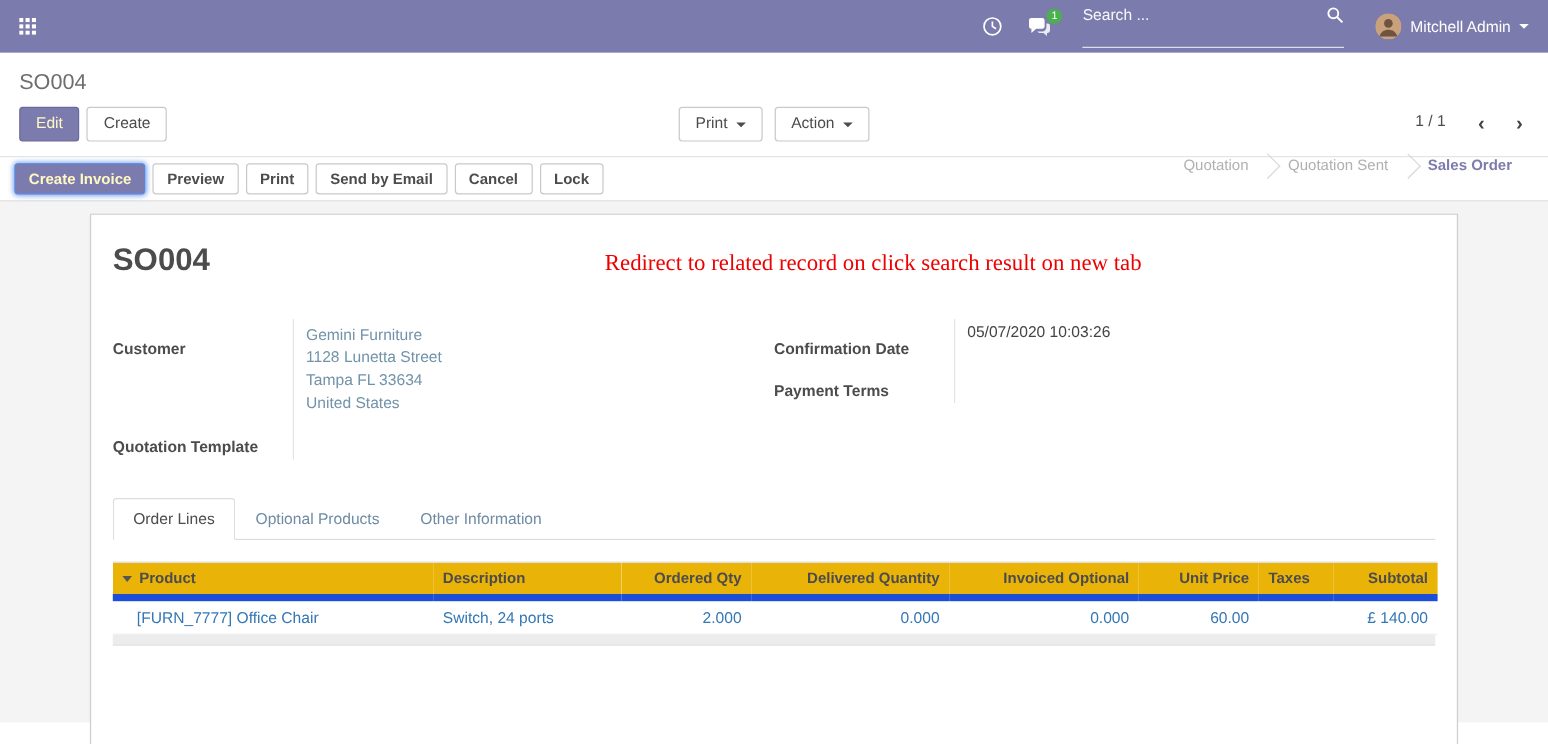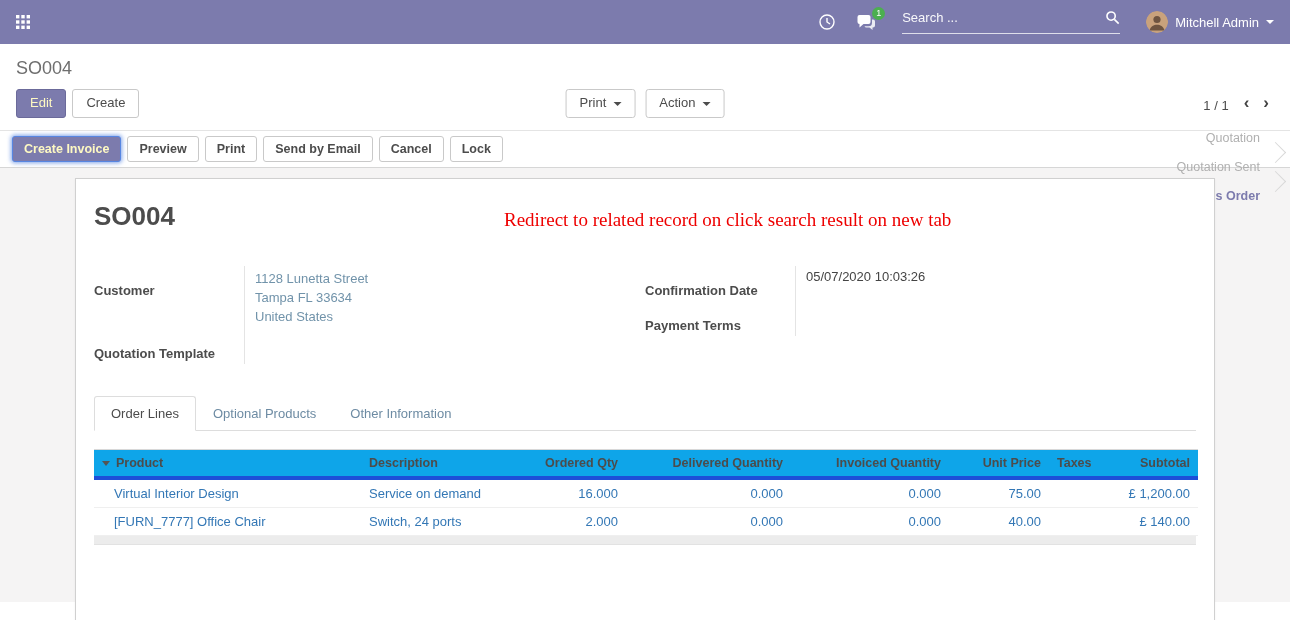--- a/index.html
+++ b/index.html
@@ -5,47 +5,47 @@
   * { box-sizing: border-box; margin: 0; padding: 0; }
   html,body { width:1290px; height:620px; overflow:hidden; }
   body { font-family:"Liberation Sans", sans-serif; font-size:13px; color:#4c4c4c; background:#fff; }
 
   
   .navbar { height:44px; background:#7c7bad; display:flex; align-items:center; justify-content:space-between; padding:0 16px; }
   .nav-left { display:flex; align-items:center; }
   .nav-right { display:flex; align-items:center; gap:20px; }
   .icon-btn { position:relative; display:flex; align-items:center; cursor:pointer; }
   .badge { position:absolute; top:-7px; right:-9px; background:#4caf50; color:#fff; font-size:9px; line-height:1; padding:2px 4px 2px; border-radius:8px; min-width:12px; text-align:center; }
-  .search-box { display:flex; align-items:center; width:218px; border-bottom:1px solid rgba(255,255,255,.75); padding-bottom:8px; margin:0 6px; }
+  .search-box { display:flex; align-items:center; width:218px; border-bottom:1px solid rgba(255,255,255,.75); padding-bottom:19px; margin:0 6px; }
   .search-box input { background:transparent; border:none; outline:none; color:#fff; flex:1; font-size:13px; font-family:inherit; }
   .search-box input::placeholder { color:#fff; opacity:.95; }
   .user { display:flex; align-items:center; gap:7px; color:#fff; cursor:pointer; }
   .avatar { width:22px; height:22px; border-radius:50%; overflow:hidden; display:block; }
   .caret-w { width:0; height:0; border-left:4px solid transparent; border-right:4px solid transparent; border-top:4px solid #fff; }
 
   
   .breadcrumb-row { padding:14px 16px 2px; background:#fff; }
   .breadcrumb-title { font-size:18px; color:#6e6e6e; }
   .control-row { display:flex; align-items:center; position:relative; padding:8px 16px 12px; background:#fff; }
   .left-buttons { display:flex; gap:6px; }
   .center-buttons { position:absolute; left:50%; transform:translateX(-50%); display:flex; gap:10px; }
-  .pager { margin-left:auto; display:flex; align-items:flex-end; gap:4px; }
+  .pager { margin-left:auto; display:flex; align-items:flex-start; gap:16px; }
   .pager-text { font-size:13px; color:#4c4c4c; margin-right:6px; }
   .pager-btn { background:none; border:none; font-size:17px; font-weight:bold; color:#444; cursor:pointer; padding:0 5px; font-family:inherit; }
 
   .btn { font-size:13px; padding:4px 13px; border-radius:3px; border:1px solid #c9c9c9; background:#fff; color:#4c4c4c; cursor:pointer; font-family:inherit; line-height:1.45; }
   .btn-primary { background:#7c7bad; border-color:#6b6a9a; color:#fef9c3; }
   .btn-focus { border-color:#5786e2; box-shadow:0 0 4px 1px rgba(87,134,226,.75); }
   .caret-d { display:inline-block; width:0; height:0; border-left:4px solid transparent; border-right:4px solid transparent; border-top:4px solid #4c4c4c; margin-left:7px; vertical-align:middle; }
 
   
   .statusbar { background:#fff; border-top:1px solid #e4e4e4; border-bottom:1px solid #d6d6d6; display:flex; align-items:center; height:38px; padding-left:12px; }
   .status-buttons { display:flex; gap:6px; align-items:center; flex:1; }
   .btn-sm { padding:3px 11px; font-size:12.5px;font-weight:bold; }
-  .status-steps { display:flex; align-items:flex-end; padding-right:14px; height:100%;flex-direction:column; }
+  .status-steps { display:flex; align-items:flex-start; padding-right:14px; height:100%; }
   .step { font-size:12.5px; color:#b0b0b0; padding:0 16px; cursor:pointer; white-space:nowrap; }
   .step.active { color:#7c7bad; font-weight:bold; }
   .step-sep { width:15px; height:15px; border-top:1px solid #d8d8d8; border-right:1px solid #d8d8d8; transform:rotate(45deg); margin:0 -7px; flex:none; }
 
   
   .content { background:#f5f4f4; padding-top:10px; height:434px; }
   .sheet { width:1140px; margin:0 auto; background:#fff; border:1px solid #d0d0d0; box-shadow:0 1px 2px rgba(0,0,0,.06); padding:22px 18px 40px; position:relative; min-height:500px; }
   .sheet-title { font-size:26px; font-weight:bold; color:#4c4c4c; }
   .annotation { position:absolute; top:30px; left:428px; color:#ee0000; font-family:"Liberation Serif", serif; font-size:19px; white-space:nowrap; }
 
@@ -55,21 +55,21 @@
   .field-label { width:150px; font-weight:bold; color:#4c4c4c; padding:3px 10px 3px 0; font-size:13px; flex:none;margin-top:14px; }
   .field-value { flex:1; border-left:1px solid #e4e4e4; padding:3px 0 3px 10px; min-height:24px; font-size:13px; }
   .addr-line { display:block; color:#7193aa; line-height:19px; cursor:pointer; }
   .value-dark { color:#444; }
 
   .tabs { display:flex; border-bottom:1px solid #ddd; margin-top:32px; }
   .tab { padding:9px 16px; font-size:13px; color:#6d8ba3; border:1px solid transparent; margin-bottom:-1px; cursor:pointer; border-top-left-radius:3px; border-top-right-radius:3px; }
   .tab.active { background:#fff; border-color:#ddd #ddd #fff; color:#4c4c4c; }
 
   .lines-table { width:100%; border-collapse:collapse; table-layout:fixed; font-size:13px; margin-top:18px; }
-  .lines-table thead th { background:#0ea5e9; border-top:1px solid #d8d8d8; border-bottom:4px solid #1d4ed8; padding:6px 8px; text-align:left; font-size:12.5px; color:#4c4c4c; font-weight:bold; white-space:nowrap; overflow:hidden; }
+  .lines-table thead th { background:#eab308; border-top:1px solid #d8d8d8; border-bottom:6px solid #1d4ed8; padding:6px 8px; text-align:left; font-size:12.5px; color:#4c4c4c; font-weight:bold; white-space:nowrap; overflow:hidden; }
   .lines-table th.num { text-align:right; }
   .lines-table tbody td { padding:6px 8px; border-bottom:1px solid #efefef; color:#3377b5; white-space:nowrap; overflow:hidden; cursor:pointer; }
   .lines-table td.num { text-align:right; }
   .lines-table td.c-product { padding-left:20px; }
   .sort-caret { display:inline-block; width:0; height:0; border-left:4px solid transparent; border-right:4px solid transparent; border-top:5px solid #555; margin-right:6px; vertical-align:middle; }
   .table-footer-strip { height:9px; background:#ececec; border-bottom:1px solid #e2e2e2; }
 </style>
 </head>
 <body>
 
@@ -170,20 +170,21 @@
   <div class="sheet">
 
     <h1 class="sheet-title">SO004</h1>
     <div class="annotation">Redirect to related record on click search result on new tab</div>
 
     <div class="o-group">
       <div class="group-col">
         <div class="field-row">
           <div class="field-label">Customer</div>
           <div class="field-value">
+            <span class="addr-line">Gemini Furniture</span>
             <span class="addr-line">1128 Lunetta Street</span>
             <span class="addr-line">Tampa FL 33634</span>
             <span class="addr-line">United States</span>
           </div>
         </div>
         <div class="field-row">
           <div class="field-label">Quotation Template</div>
           <div class="field-value"></div>
         </div>
       </div>
@@ -215,44 +216,34 @@
           <col style="width:100px">
           <col style="width:62px">
           <col style="width:87px">
       </colgroup>
       <thead>
         <tr>
           <th><span class="sort-caret"></span><span>Product</span></th>
           <th>Description</th>
           <th class="num">Ordered Qty</th>
           <th class="num">Delivered Quantity</th>
-          <th class="num">Invoiced Quantity</th>
+          <th class="num">Invoiced Optional</th>
           <th class="num">Unit Price</th>
           <th>Taxes</th>
           <th class="num">Subtotal</th>
         </tr>
       </thead>
       <tbody>
         <tr>
-          <td class="c-product">Virtual Interior Design</td>
-          <td>Service on demand</td>
-          <td class="num">16.000</td>
-          <td class="num">0.000</td>
-          <td class="num">0.000</td>
-          <td class="num">75.00</td>
-          <td></td>
-          <td class="num">£ 1,200.00</td>
-        </tr>
-        <tr>
           <td class="c-product">[FURN_7777] Office Chair</td>
           <td>Switch, 24 ports</td>
           <td class="num">2.000</td>
           <td class="num">0.000</td>
           <td class="num">0.000</td>
-          <td class="num">40.00</td>
+          <td class="num">60.00</td>
           <td></td>
           <td class="num">£ 140.00</td>
         </tr>
       </tbody>
     </table>
     <div class="table-footer-strip"></div>
 
   </div>
 </div>
 

